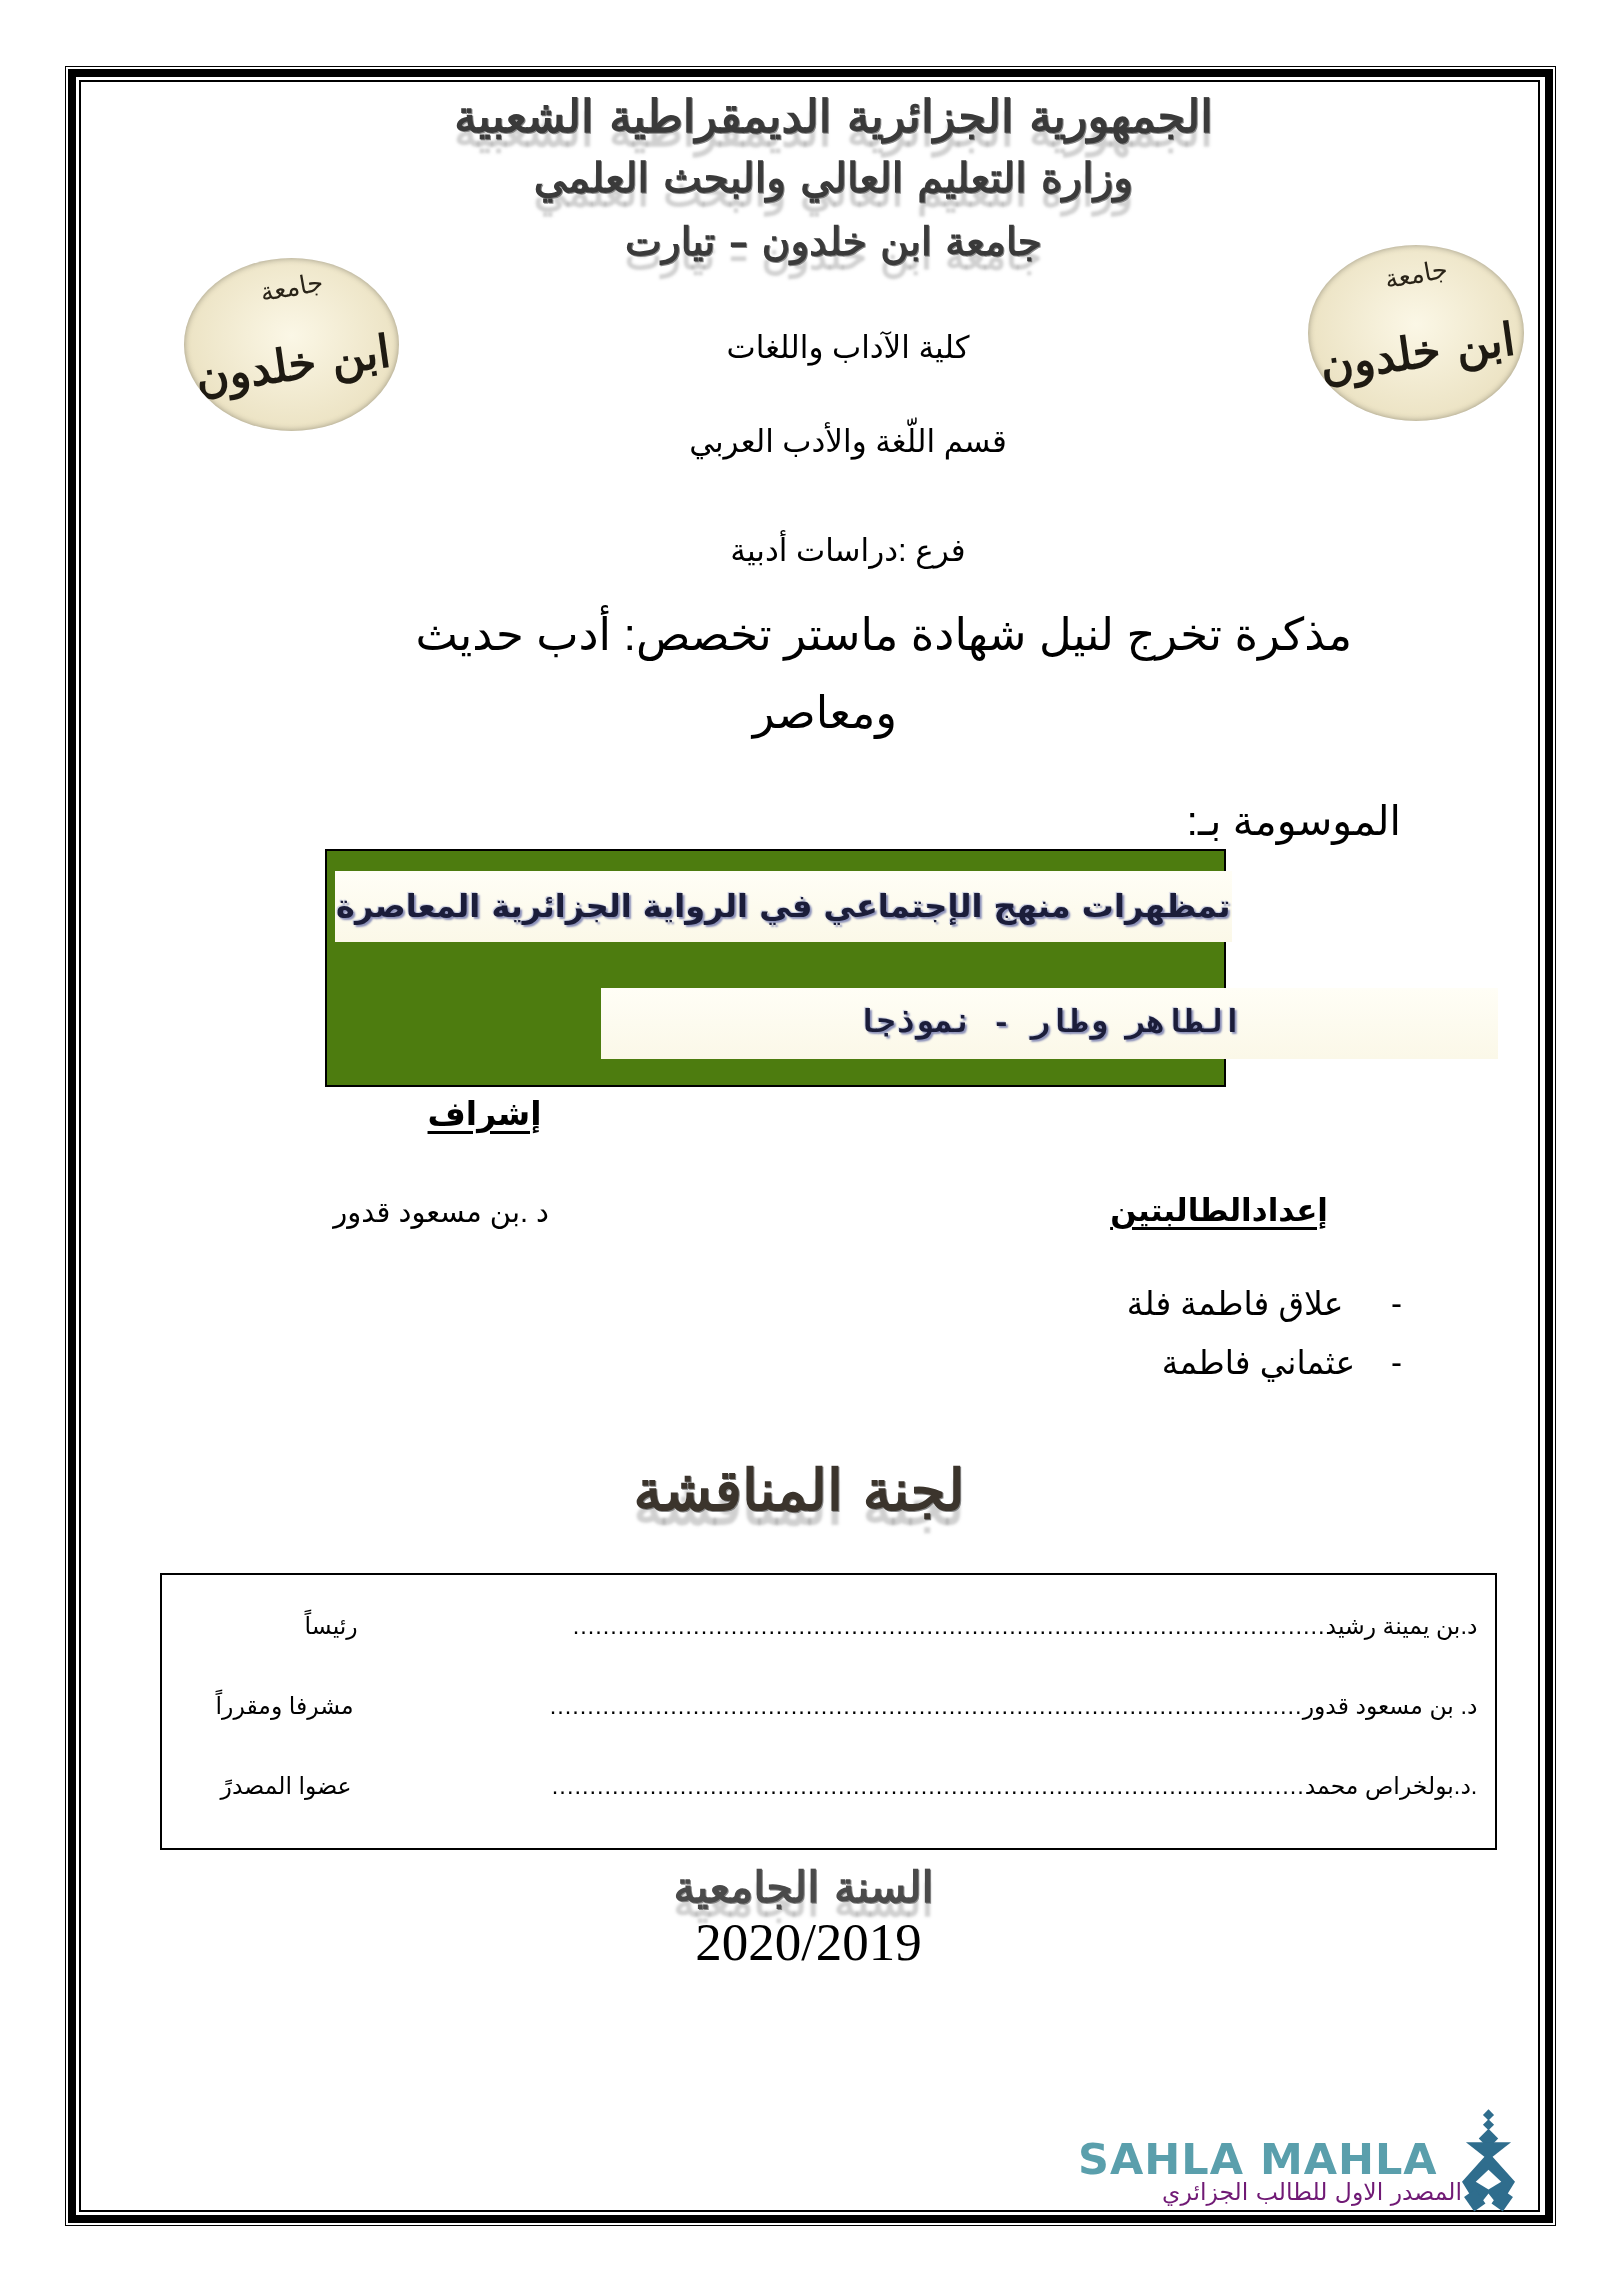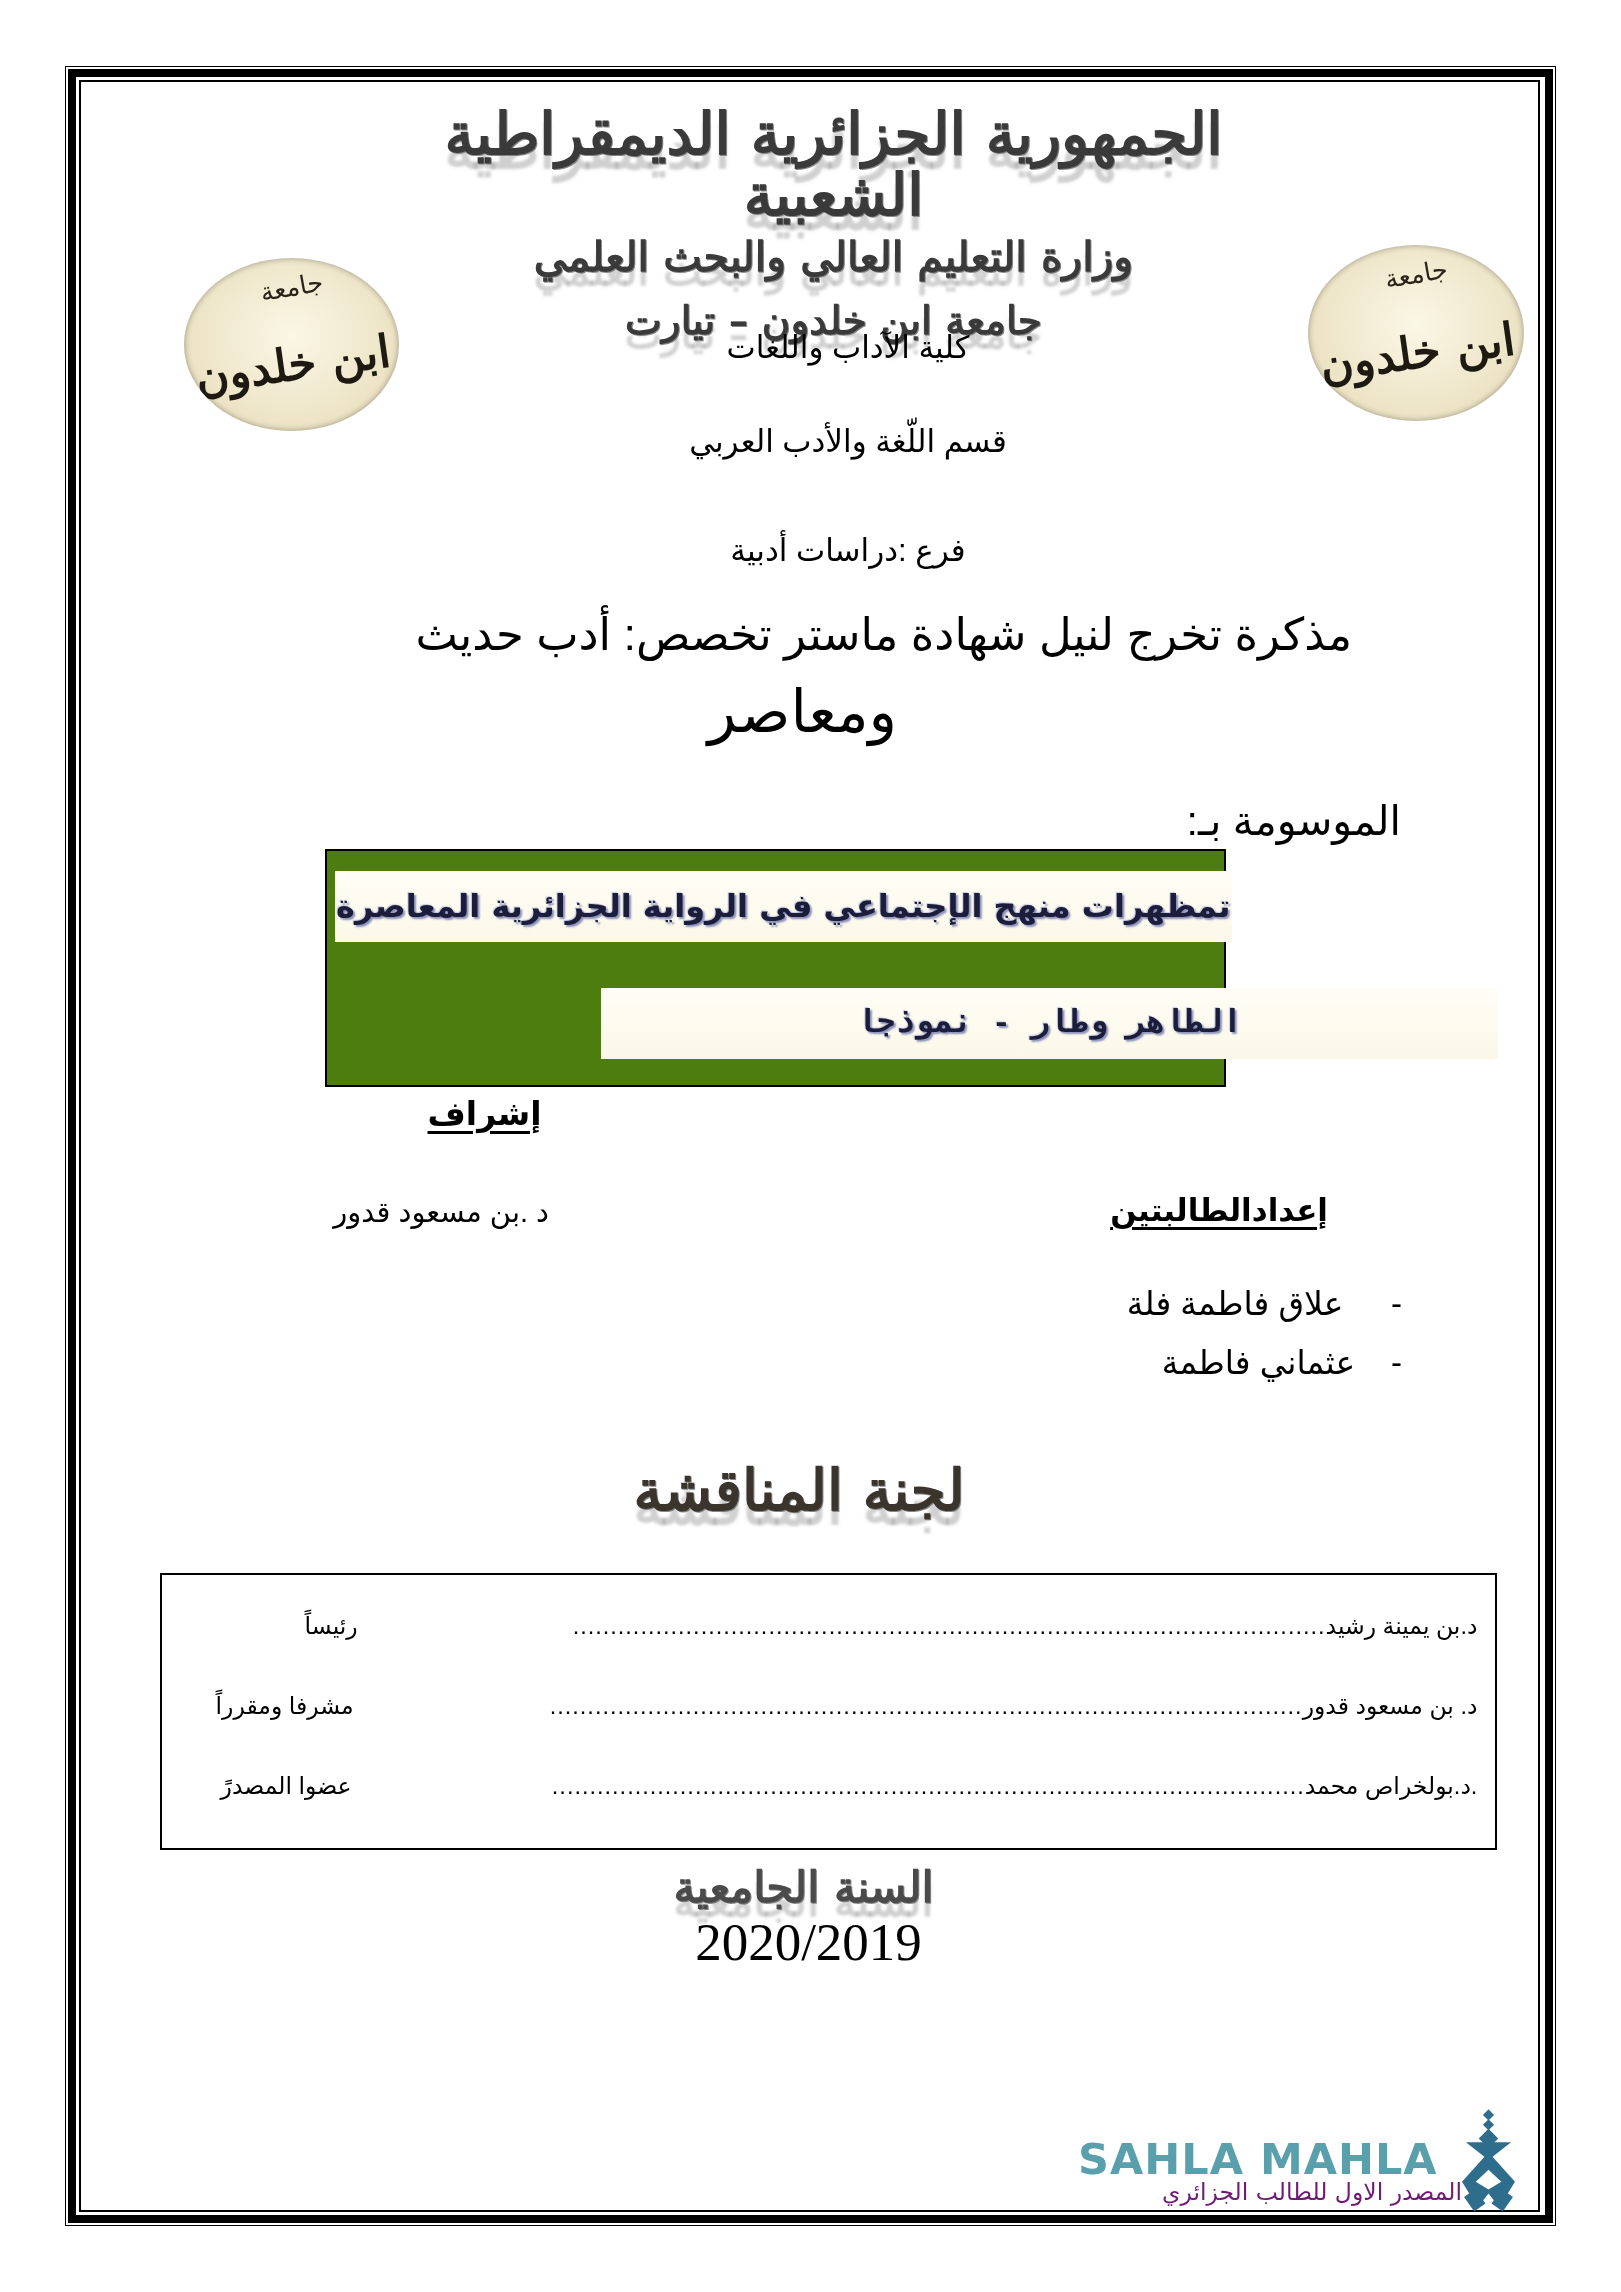--- a/index.html
+++ b/index.html
@@ -44,40 +44,40 @@
   .sahla { color:#5a9fac; font-family:"DejaVu Sans","Liberation Sans",sans-serif; font-weight:bold; }
 </style>
 </head>
 <body>
 
 <div class="abs frame-outer"></div>
 <div class="abs frame-thick"></div>
 <div class="abs frame-inner"></div>
 
 <div class="abs callig rtl" style="left:412px; top:86px; width:843px;">
-  <div class="hdr-line" style="font-size:58px; line-height:61px;margin-top:18px;">الجمهورية الجزائرية الديمقراطية الشعبية</div>
+  <div class="hdr-line" style="font-size:45px; line-height:61px;">الجمهورية الجزائرية الديمقراطية الشعبية</div>
   <div class="hdr-line" style="font-size:41px; line-height:63px;">وزارة التعليم العالي والبحث العلمي</div>
   <div class="hdr-line" style="font-size:39px; line-height:63px;">جامعة ابن خلدون – تيارت</div>
 </div>
 
 <div class="abs logo" style="left:184px; top:258px; width:215px; height:173px;">
   <div class="logo-top">جامعة</div>
   <div class="logo-glyph" style="font-size:45px; padding-top:19.6px;">ابن خلدون</div>
 </div>
 <div class="abs logo" style="left:1308px; top:245px; width:216px; height:176px;">
   <div class="logo-top">جامعة</div>
   <div class="logo-glyph" style="font-size:45px; padding-top:19.6px;">ابن خلدون</div>
 </div>
 
 <div class="abs centered rtl" style="left:549px; top:323px; width:598px; font-size:31px; line-height:49px;">كلية الآداب واللغات</div>
 <div class="abs centered rtl" style="left:549px; top:417px; width:598px; font-size:31px; line-height:49px;">قسم اللّغة والأدب العربي</div>
 <div class="abs centered rtl" style="left:549px; top:526px; width:598px; font-size:31px; line-height:49px;">فرع :دراسات أدبية</div>
 
 <div class="abs rtl" style="left:333px; top:603px; width:1019px; text-align:right; font-family:'Liberation Sans','DejaVu Sans',sans-serif; font-size:45px; line-height:63px; white-space:nowrap;">مذكرة تخرج لنيل شهادة ماستر تخصص:  أدب حديث</div>
-<div class="abs rtl" style="left:686px; top:681px; width:211px; text-align:right; font-family:'Liberation Sans','DejaVu Sans',sans-serif; font-size:59px; line-height:63px;">ومعاصر</div>
+<div class="abs rtl" style="left:686px; top:681px; width:211px; text-align:right; font-family:'Liberation Sans','DejaVu Sans',sans-serif; font-size:45px; line-height:63px;">ومعاصر</div>
 
 <div class="abs rtl" style="left:1127px; top:792px; width:274px; text-align:right; font-family:'Liberation Sans','DejaVu Sans',sans-serif; font-size:41px; line-height:59px;">الموسومة بـ:</div>
 
 <div class="abs title-box">
   <div class="title-text title-strip" style="position:absolute; left:7.8px; right:7.8px; top:19.6px; height:71px; line-height:71px; font-size:32px; white-space:nowrap; letter-spacing:-1px;">تمظهرات منهج الإجتماعي في الرواية الجزائرية المعاصرة</div>
   <div class="title-text title-strip" style="position:absolute; left:274px; right:274px; top:137px; height:71px; line-height:71px; font-size:32px;font-family:Liberation Mono, monospace;">الطاهر وطار - نموذجا</div>
 </div>
 
 <div class="abs rtl underline" style="left:421px; top:1088px; width:127px; text-align:center; font-family:'DejaVu Sans','Liberation Sans',sans-serif; font-weight:bold; font-size:33px; line-height:51px;">إشراف</div>
 

